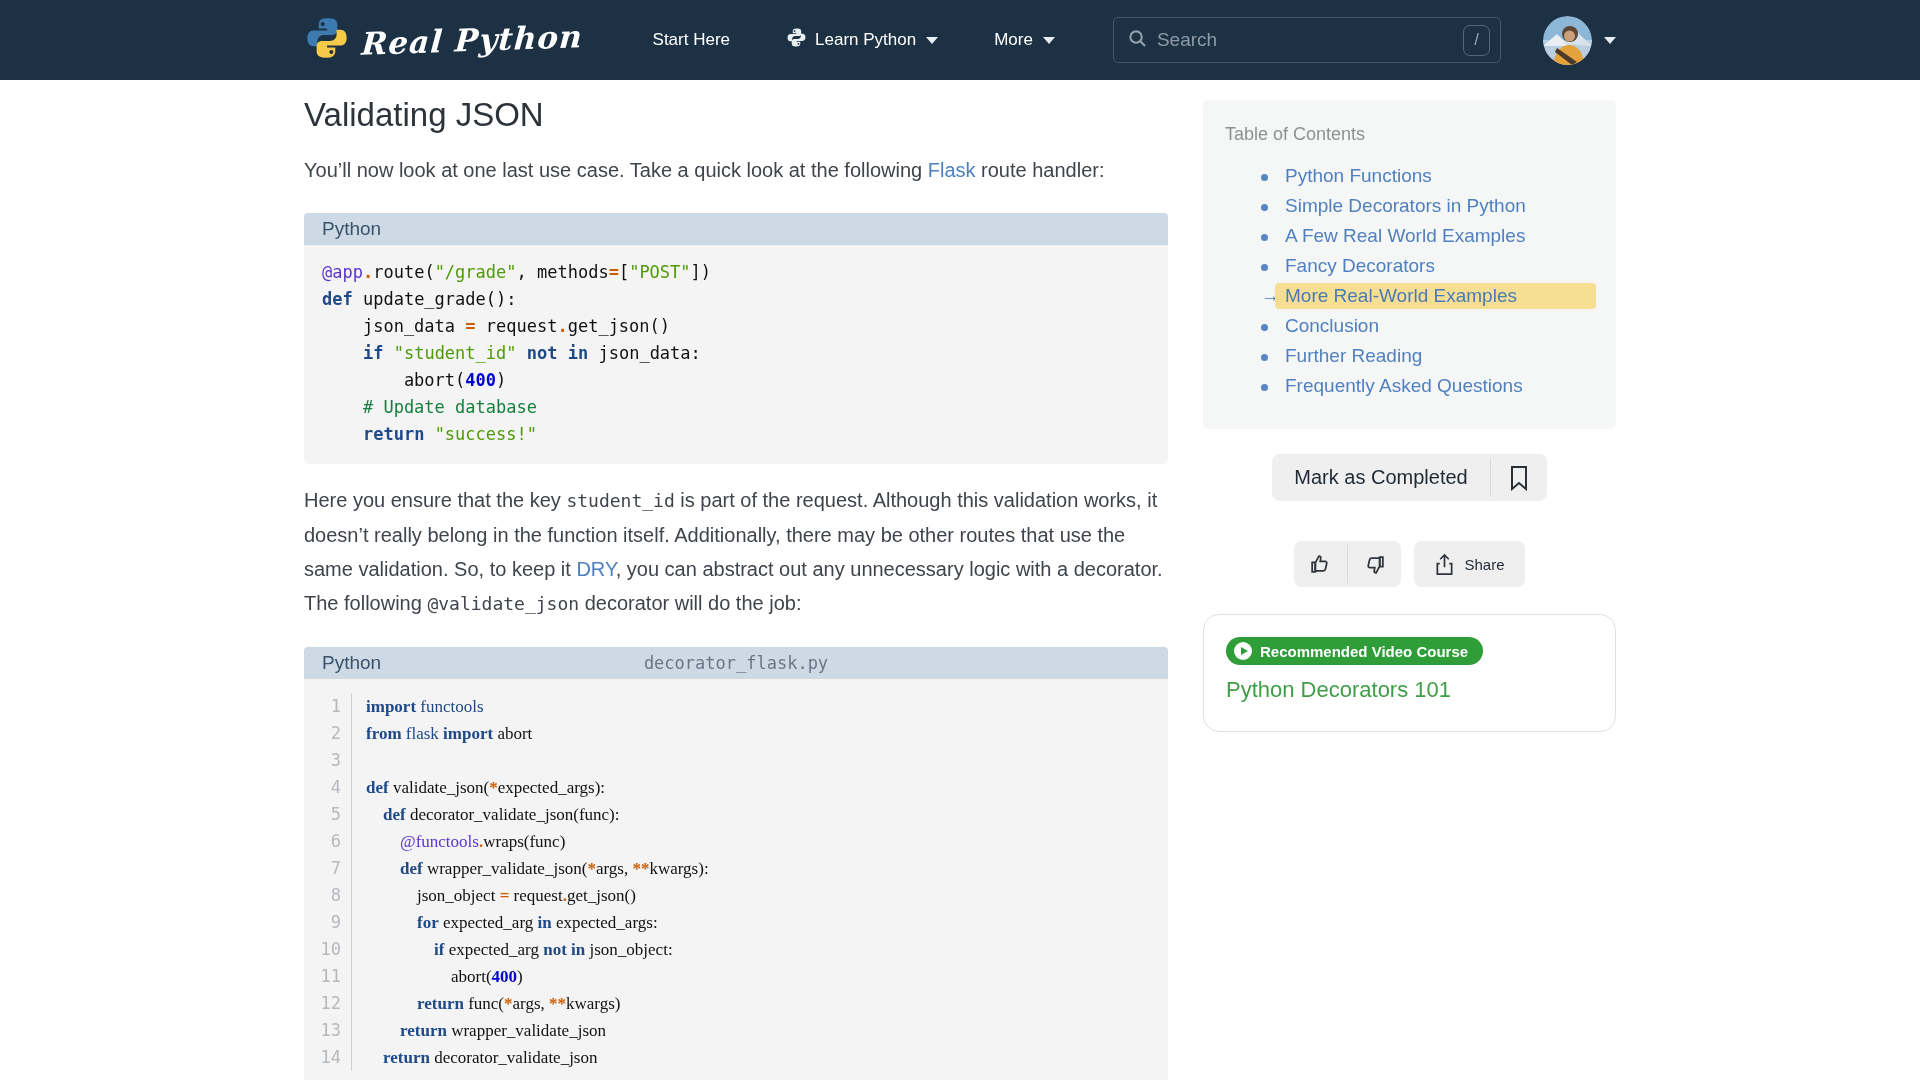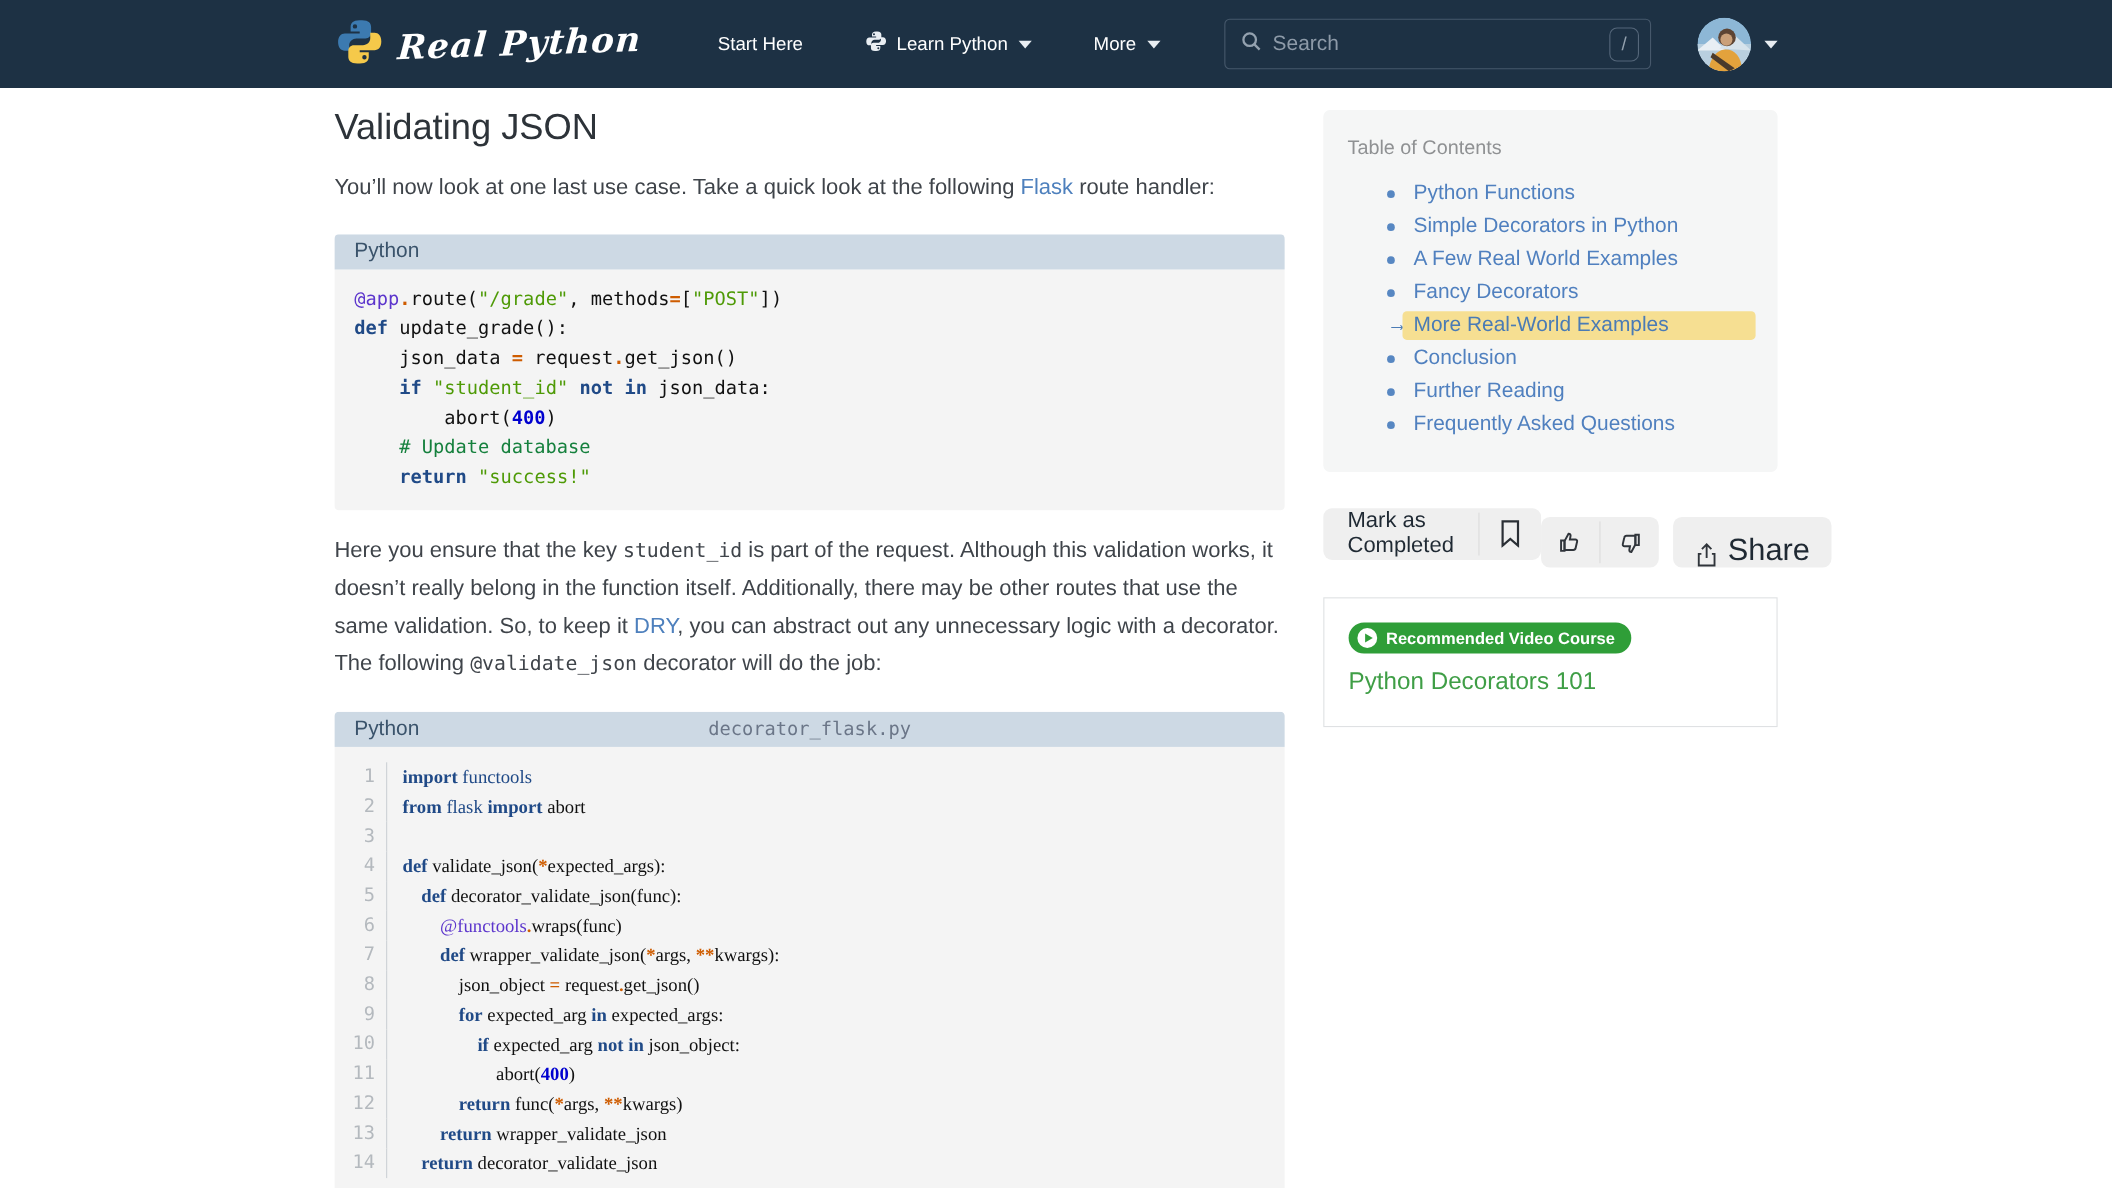--- a/index.html
+++ b/index.html
@@ -72,37 +72,37 @@
   .toc-item { display:flex; align-items:center; height:30px; font-size:19px; }
   .toc-bullet { flex:none; width:24px; color:#5787c2; font-size:19px; }
   .toc-bullet.dot::before { content:""; display:inline-block; width:7px; height:7px;
         border-radius:50%; background:#5787c2; margin-bottom:1px; }
   .toc-arrow { flex:none; width:24px; color:#4a7bb5; font-size:19px; }
   .toc-link { color:#5080bf; text-decoration:none; cursor:pointer; }
   .toc-item.active .toc-link { display:block; flex:1; background:#f6df92; border-radius:4px;
         padding:2px 10px; margin-left:-10px; color:#4a7bb5; }
 
   
-  .actions { margin-top:25px; display:flex; flex-direction:row; align-items:center; }
+  .actions { margin-top:25px; display:flex; flex-direction:column; align-items:center;gap:24px; }
   .btn-split { display:inline-flex; align-items:stretch; background:#efefef; border-radius:8px;
                height:47px; cursor:pointer; }
   .btn-split .label { display:flex; align-items:center; padding:0 22px; font-size:20px;
                color:#1f2933; }
   .seg-divider { width:1px; background:#dbdbdb; margin:4px 0; }
   .btn-split .icon-seg { display:flex; align-items:center; padding:0 17px; }
   .actions-row { margin-top:16px; display:flex; align-items:center; gap:13px; }
   .btn-group { display:inline-flex; background:#efefef; border-radius:8px; height:46px; }
   .thumb-btn { display:flex; align-items:center; justify-content:center; width:53px;
                cursor:pointer; }
-  .btn-share { display:inline-flex; align-items:flex-end; gap:9px; background:#efefef;
-               border-radius:8px; height:46px; padding:0 20px; font-size:28px; color:#1f2933;
+  .btn-share { display:inline-flex; align-items:center; gap:9px; background:#efefef;
+               border-radius:8px; height:46px; padding:0 20px; font-size:15px; color:#1f2933;
                cursor:pointer; }
 
   
-  .video-card { margin-top:27px; border:1px solid #dfe1e3; border-radius:0;
+  .video-card { margin-top:27px; border:1px solid #dfe1e3; border-radius:16px;
                 padding:22px 22px 28px 22px; background:#fff; }
   .video-badge { display:inline-flex; align-items:center; gap:8px; background:#2f9e38;
                  border-radius:999px; padding:5px 15px 5px 8px; }
   .video-badge .badge-text { color:#fff; font-weight:700; font-size:15px; }
   .play-circle { width:18px; height:18px; border-radius:50%; background:#fff; position:relative; }
   .play-circle::before { content:""; position:absolute; left:7px; top:4.5px; width:0; height:0;
         border-left:7px solid #2f9e38; border-top:4.5px solid transparent;
         border-bottom:4.5px solid transparent; }
   .video-link { display:block; margin-top:12px; color:#3f9e46; font-size:22px;
                 text-decoration:none; cursor:pointer; }

